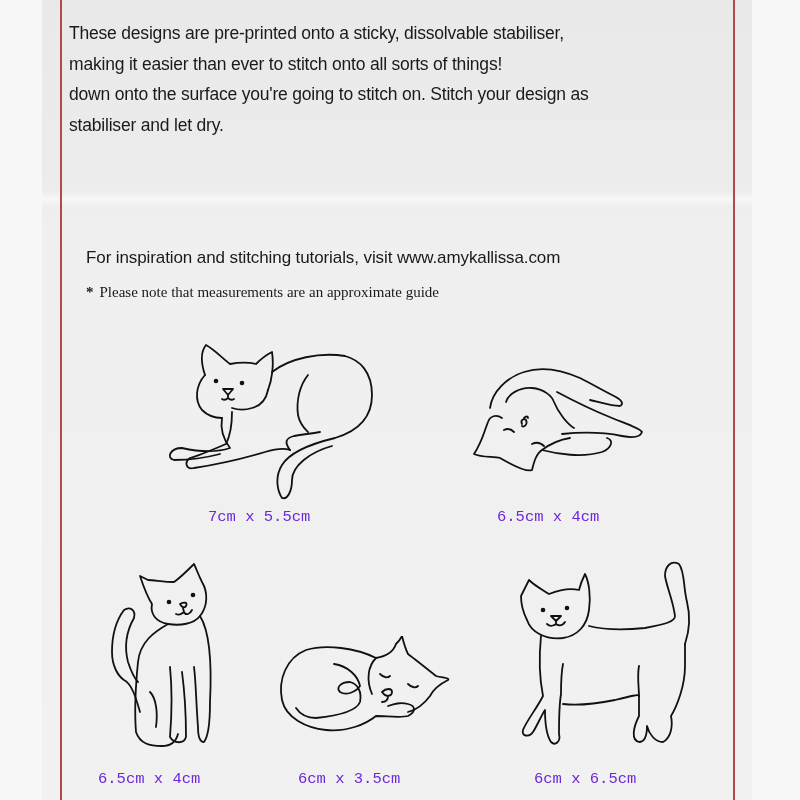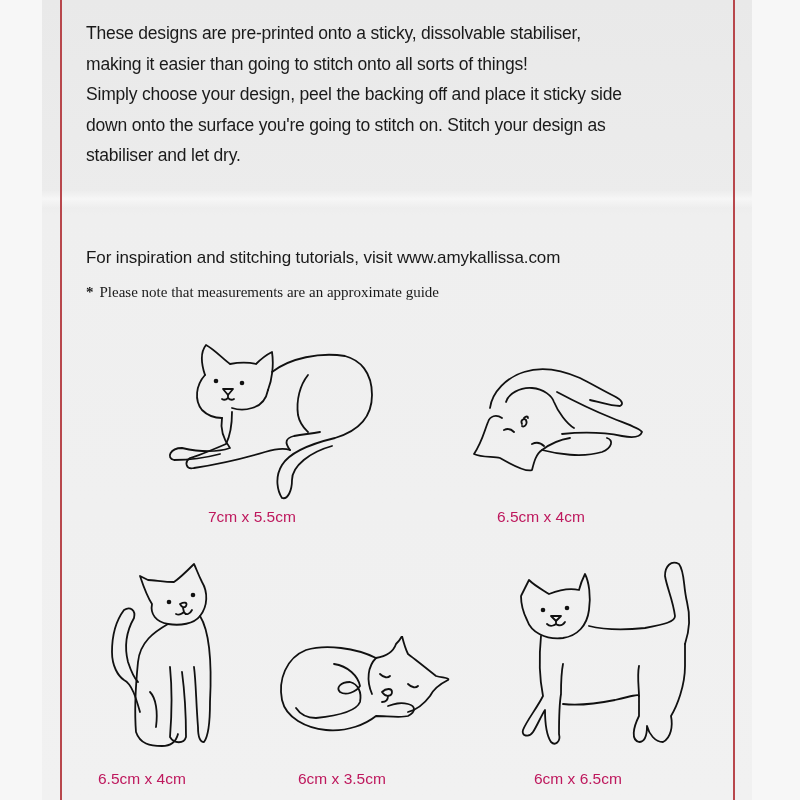--- a/index.html
+++ b/index.html
@@ -16,57 +16,56 @@
   }
   .plastic-edge {
     position: absolute; left: 0; right: 0; top: 190px; height: 18px;
     background: linear-gradient(to bottom, rgba(255,255,255,0.0), rgba(255,255,255,0.55), rgba(255,255,255,0.0));
   }
   .rule { position: absolute; top: 0; width: 2px; height: 800px; background: #b8474c; }
   .rule.left { left: 18px; }
   .rule.right { left: 691px; }
 
   .intro {
-    position: absolute; left: 86px; top: 18px; width: 640px;
+    position: absolute; left: 69px; top: 18px; width: 640px;
     font-size: 17.5px; line-height: 30.5px; letter-spacing: -0.2px;
   }
   .intro p { margin: 0; }
   .visit {
     position: absolute; left: 86px; top: 235px;
     font-size: 17px; letter-spacing: -0.1px; margin-top: 13px;
   }
   .note {
     position: absolute; left: 86px; top: 284px;
     font-size: 15px;
     font-family: Liberation Serif, serif;
   }
   .note .star { font-weight: bold; margin-right: 6px; }
 
   .design { position: absolute; }
   .design svg { display: block; }
   .design svg path, .design svg circle { fill: none; stroke: #111; stroke-width: 1.8; stroke-linecap: round; stroke-linejoin: round; }
   .design svg circle.dot { fill: #111; stroke: none; }
   .size {
-    position: absolute; font-size: 15.5px; font-family: Liberation Sans, sans-serif;
-    white-space: nowrap; color: #be185d;
+    position: absolute; font-size: 15.5px; font-family: Liberation Mono, monospace;
+    white-space: nowrap; color: #6d28d9;
   }
 </style>
 </head>
 <body>
 
 <div class="sheet">
   <div class="plastic-edge"></div>
   <div class="rule left"></div>
   <div class="rule right"></div>
 </div>
 
 <div class="intro">
   <p>These designs are pre-printed onto a sticky, dissolvable stabiliser,</p>
-  <p>making it easier than going to stitch onto all sorts of things!</p>
-  <p>Simply choose your design, peel the backing off and place it sticky side</p>
+  <p>making it easier than ever to stitch onto all sorts of things!</p>
   <p>down onto the surface you're going to stitch on. Stitch your design as</p>
   <p>stabiliser and let dry.</p>
 </div>
 
 <div class="visit">For inspiration and stitching tutorials, visit www.amykallissa.com</div>
 
 <div class="note">
   <span class="star">*</span><span>Please note that measurements are an approximate guide</span>
 </div>
 

